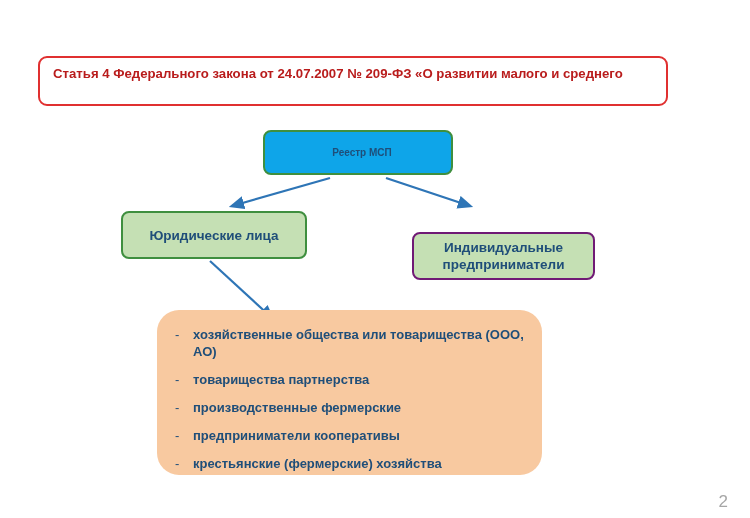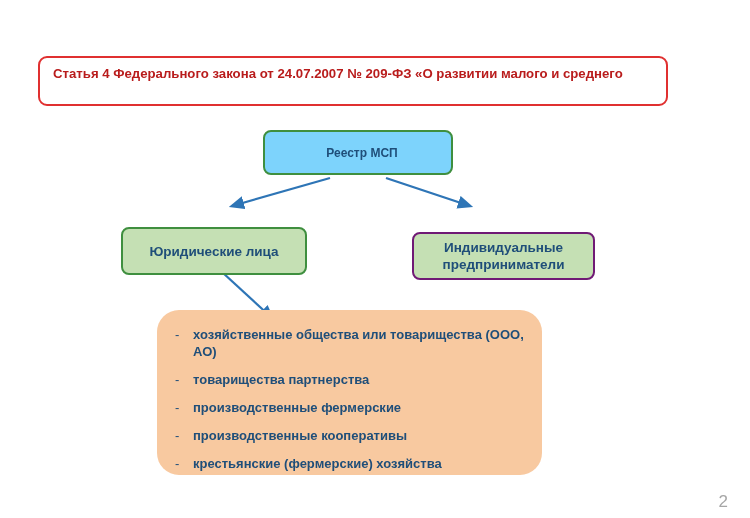--- a/index.html
+++ b/index.html
@@ -66,38 +66,37 @@
     align-items: center;
     justify-content: center;
     text-align: center;
     font-weight: bold;
   }
   .node-reestr {
     left: 263px;
     top: 130px;
     width: 190px;
     height: 45px;
-    background: #7dd3fc;
+    background: #0ea5e9;
     border: 2px solid #3f8f3f;
     border-radius: 8px;
-    font-size: 12px;
+    font-size: 10px;
     color: #1f4e79;
     padding-left: 8px;
   }
   .node-legal {
     left: 121px;
     top: 211px;
     width: 186px;
     height: 48px;
     background: #c5e0b4;
     border: 2px solid #3f8f3f;
     border-radius: 8px;
     font-size: 13.5px;
     color: #1f4e79;
-    margin-top: 16px;
   }
   .node-ip {
     left: 412px;
     top: 211px;
     width: 183px;
     height: 48px;
     background: #c5e0b4;
     border: 2px solid #701a75;
     border-radius: 8px;
     font-size: 13.5px;
@@ -193,21 +192,21 @@
     <div class="list-row">
       <span class="dash">-</span>
       <span class="list-text">товарищества партнерства</span>
     </div>
     <div class="list-row">
       <span class="dash">-</span>
       <span class="list-text">производственные фермерские</span>
     </div>
     <div class="list-row">
       <span class="dash">-</span>
-      <span class="list-text">производственные кооперативы</span>
+      <span class="list-text">предприниматели кооперативы</span>
     </div>
     <div class="list-row">
       <span class="dash">-</span>
       <span class="list-text">крестьянские (фермерские) хозяйства</span>
     </div>
   </div>
 
   <div class="page-num">2</div>
 
 </div>

